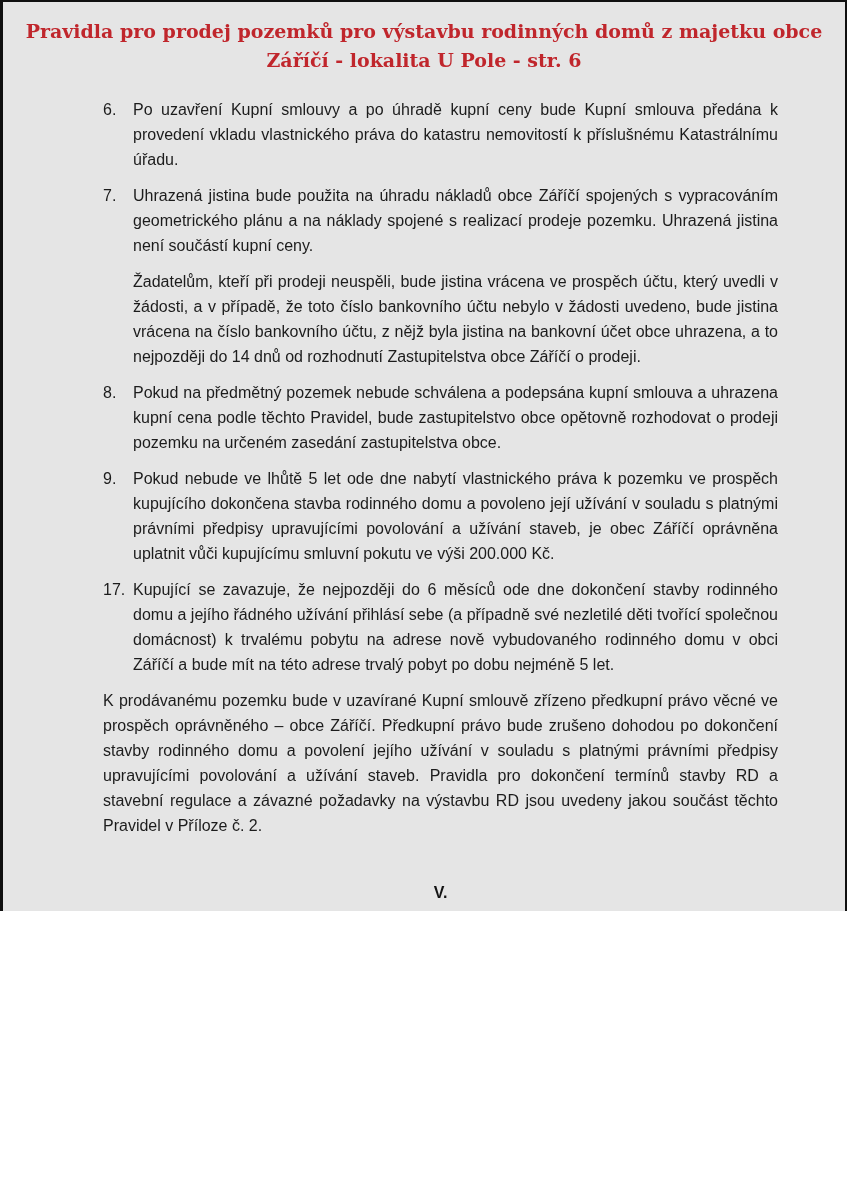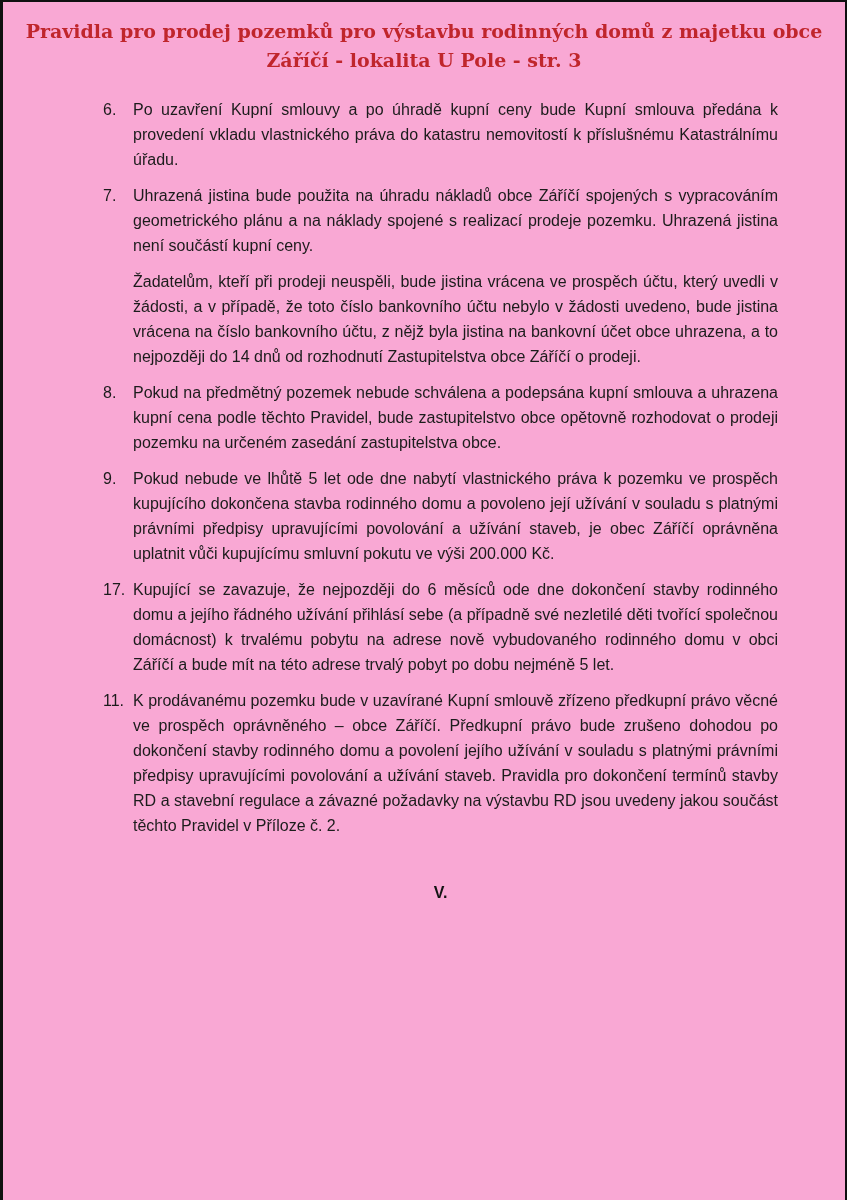--- a/index.html
+++ b/index.html
@@ -3,23 +3,23 @@
 <meta charset="utf-8">
 <style>
   html, body {
     margin: 0;
     padding: 0;
     background: #ffffff;
   }
   .page {
     position: relative;
     width: 847px;
-    height: 1200px;
+    height: 911px;
     box-sizing: border-box;
-    background: #f9a8d4;
+    background: #e5e5e5;
     border-left: 3px solid #101010;
     border-top: 2px solid #101010;
     border-right: 2px solid #101010;
     overflow: hidden;
     font-family: "Liberation Sans", sans-serif;
   }
   .doc-title {
     margin-top: 15px;
     text-align: center;
     font-family: "DejaVu Serif", serif;
@@ -61,21 +61,21 @@
     margin-bottom: 13px;
   }
 </style>
 </head>
 <body>
 
 <div class="page">
 
   <div class="doc-title">
     <div class="title-line">Pravidla pro prodej pozemků pro výstavbu rodinných domů z majetku obce</div>
-    <div class="title-line">Záříčí - lokalita U Pole - str. 3</div>
+    <div class="title-line">Záříčí - lokalita U Pole - str. 6</div>
   </div>
 
   <div class="content">
 
     <div class="para">
       <div class="marker">6.</div>
       <div class="ptext">Po uzavření Kupní smlouvy a po úhradě kupní ceny bude Kupní smlouva předána k provedení vkladu vlastnického práva do katastru nemovitostí k příslušnému Katastrálnímu úřadu.</div>
     </div>
 
     <div class="para">
@@ -98,21 +98,20 @@
       <div class="ptext">Pokud nebude ve lhůtě 5 let ode dne nabytí vlastnického práva k pozemku ve prospěch kupujícího dokončena stavba rodinného domu a povoleno její užívání v souladu s platnými právními předpisy upravujícími povolování a užívání staveb, je obec Záříčí oprávněna uplatnit vůči kupujícímu smluvní pokutu ve výši 200.000 Kč.</div>
     </div>
 
     <div class="para">
       <div class="marker">17.</div>
       <div class="ptext">Kupující se zavazuje, že nejpozději do 6 měsíců ode dne dokončení stavby rodinného domu a jejího řádného užívání přihlásí sebe (a případně své nezletilé děti tvořící společnou domácnost) k trvalému pobytu na adrese nově vybudovaného rodinného domu v obci Záříčí a bude mít na této adrese trvalý pobyt po dobu nejméně 5 let.</div>
     </div>
 
 
     <div class="para">
-      <div class="marker">11.</div>
       <div class="ptext">K prodávanému pozemku bude v uzavírané Kupní smlouvě zřízeno předkupní právo věcné ve prospěch oprávněného – obce Záříčí. Předkupní právo bude zrušeno dohodou po dokončení stavby rodinného domu a povolení jejího užívání v souladu s platnými právními předpisy upravujícími povolování a užívání staveb. Pravidla pro dokončení termínů stavby RD a stavební regulace a závazné požadavky na výstavbu RD jsou uvedeny jakou součást těchto Pravidel v Příloze č. 2.</div>
     </div>
 
     <div class="section-footer">
       <div class="sec-num">V.</div>
     </div>
 
   </div>
 
 </div>

